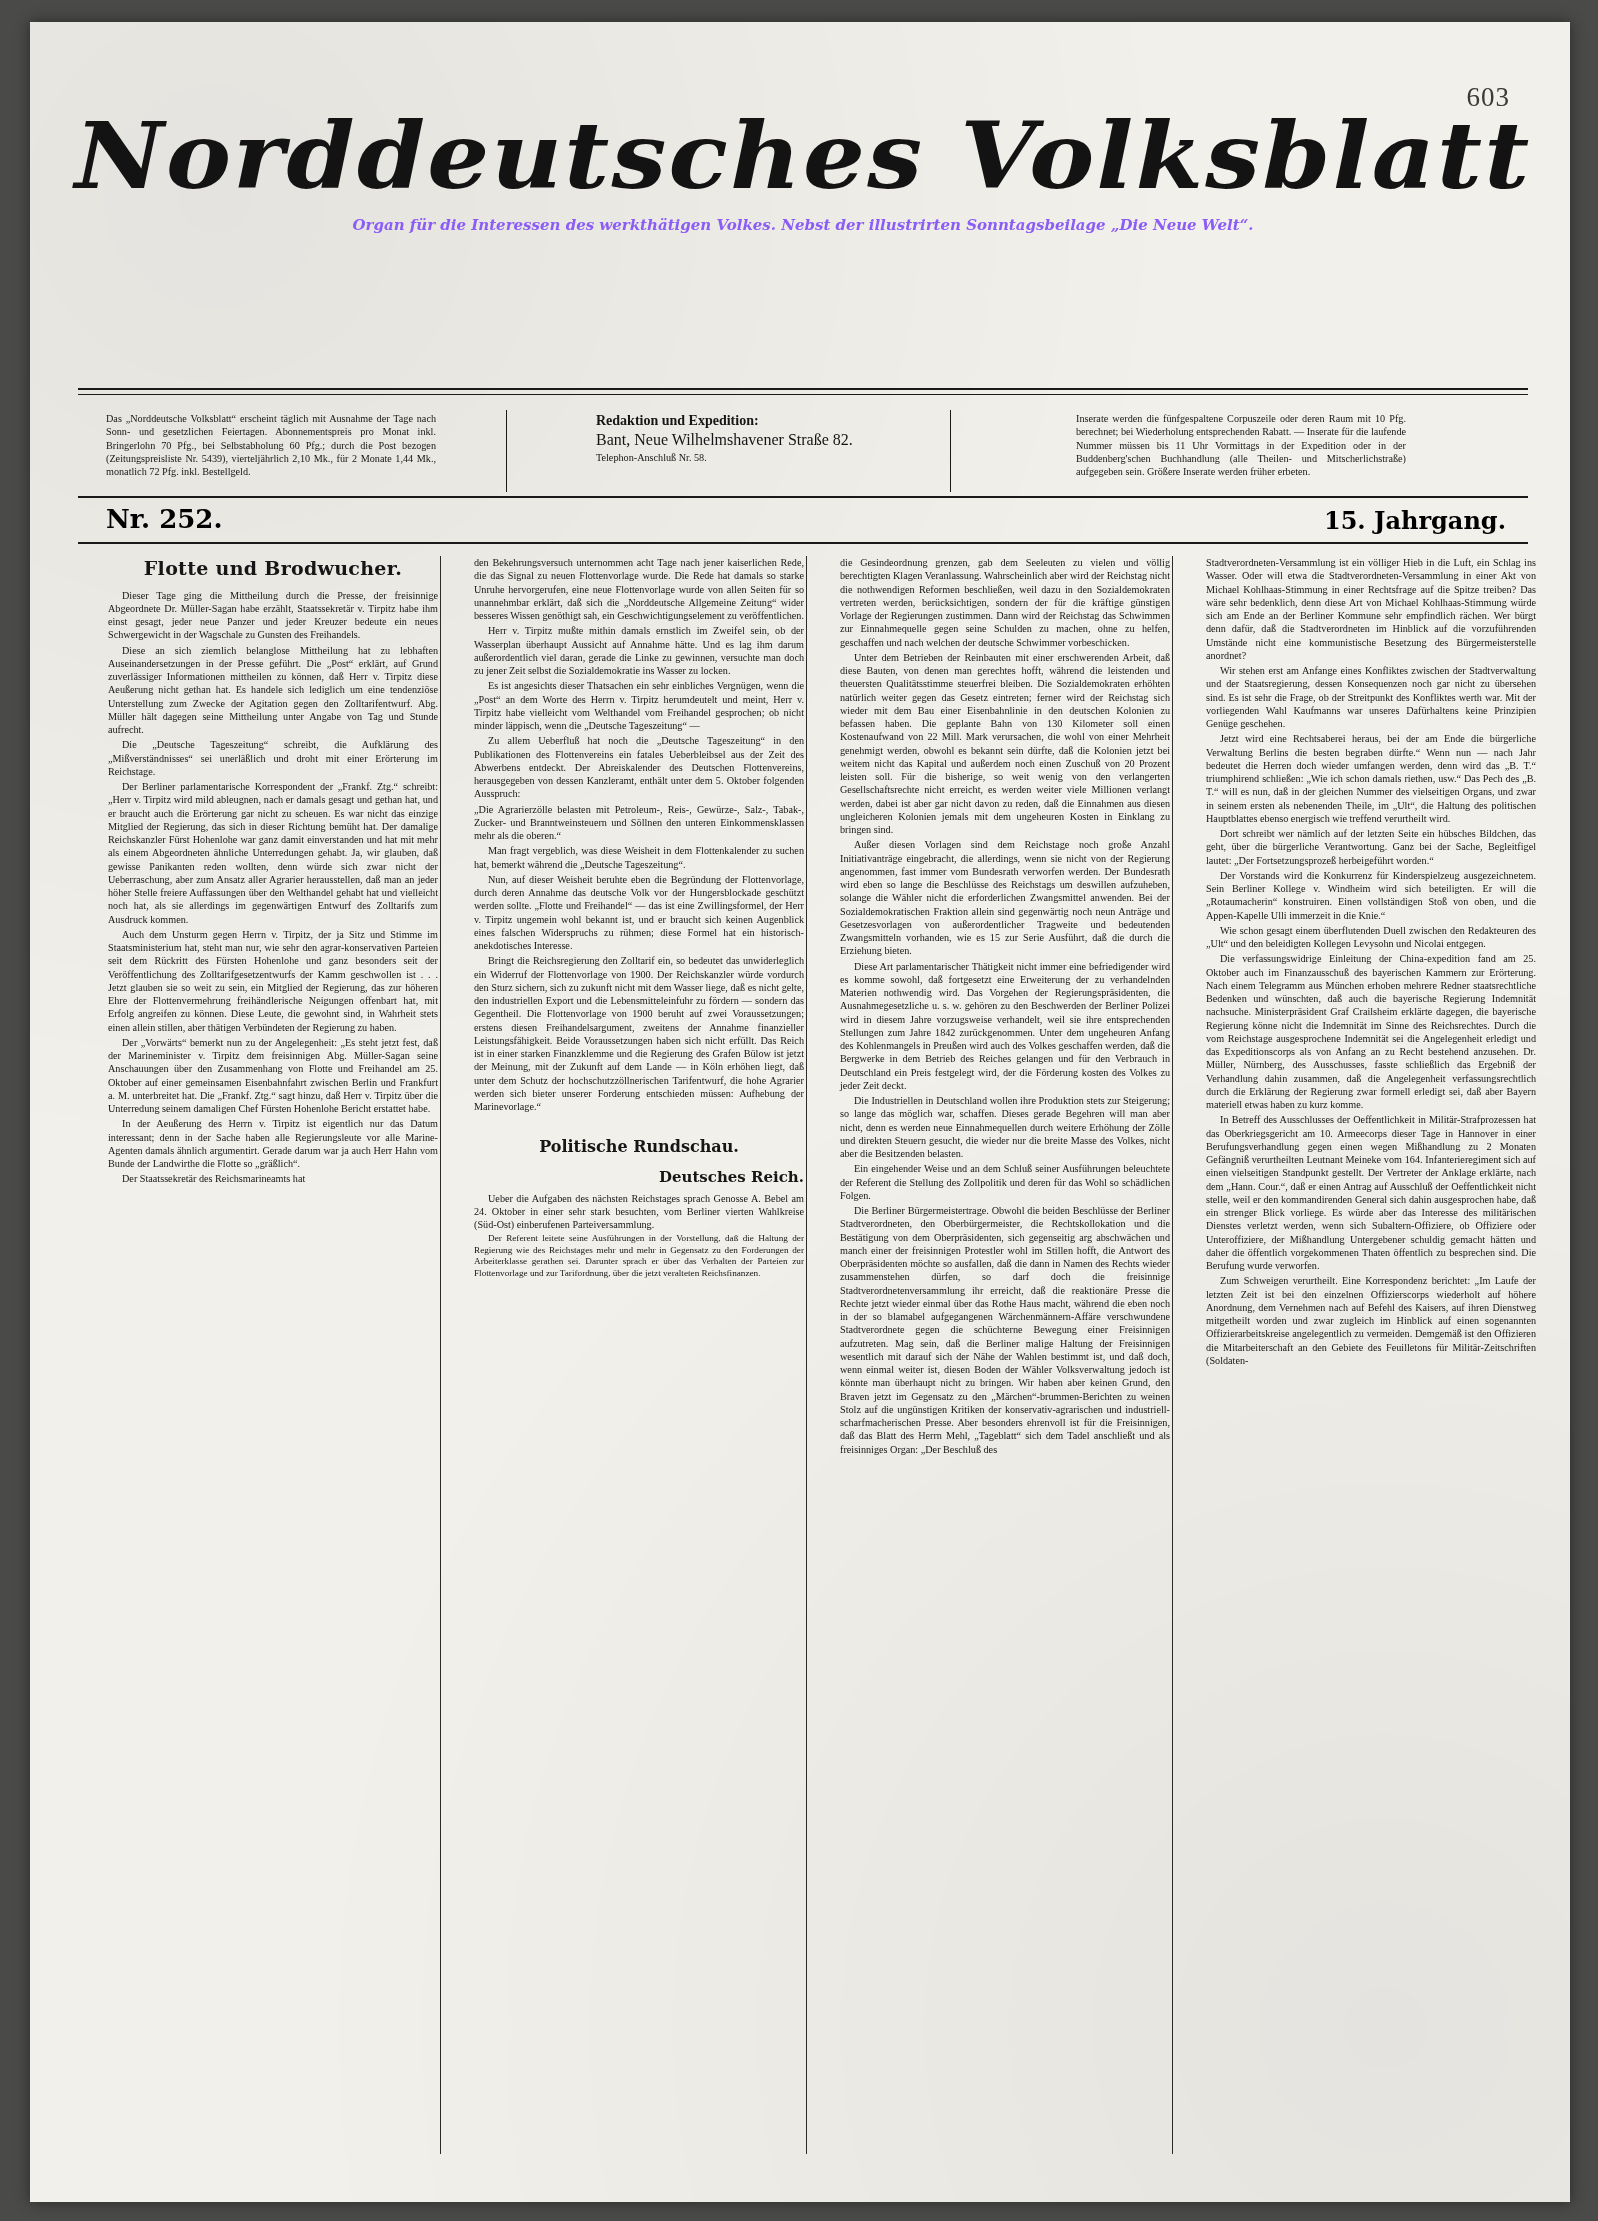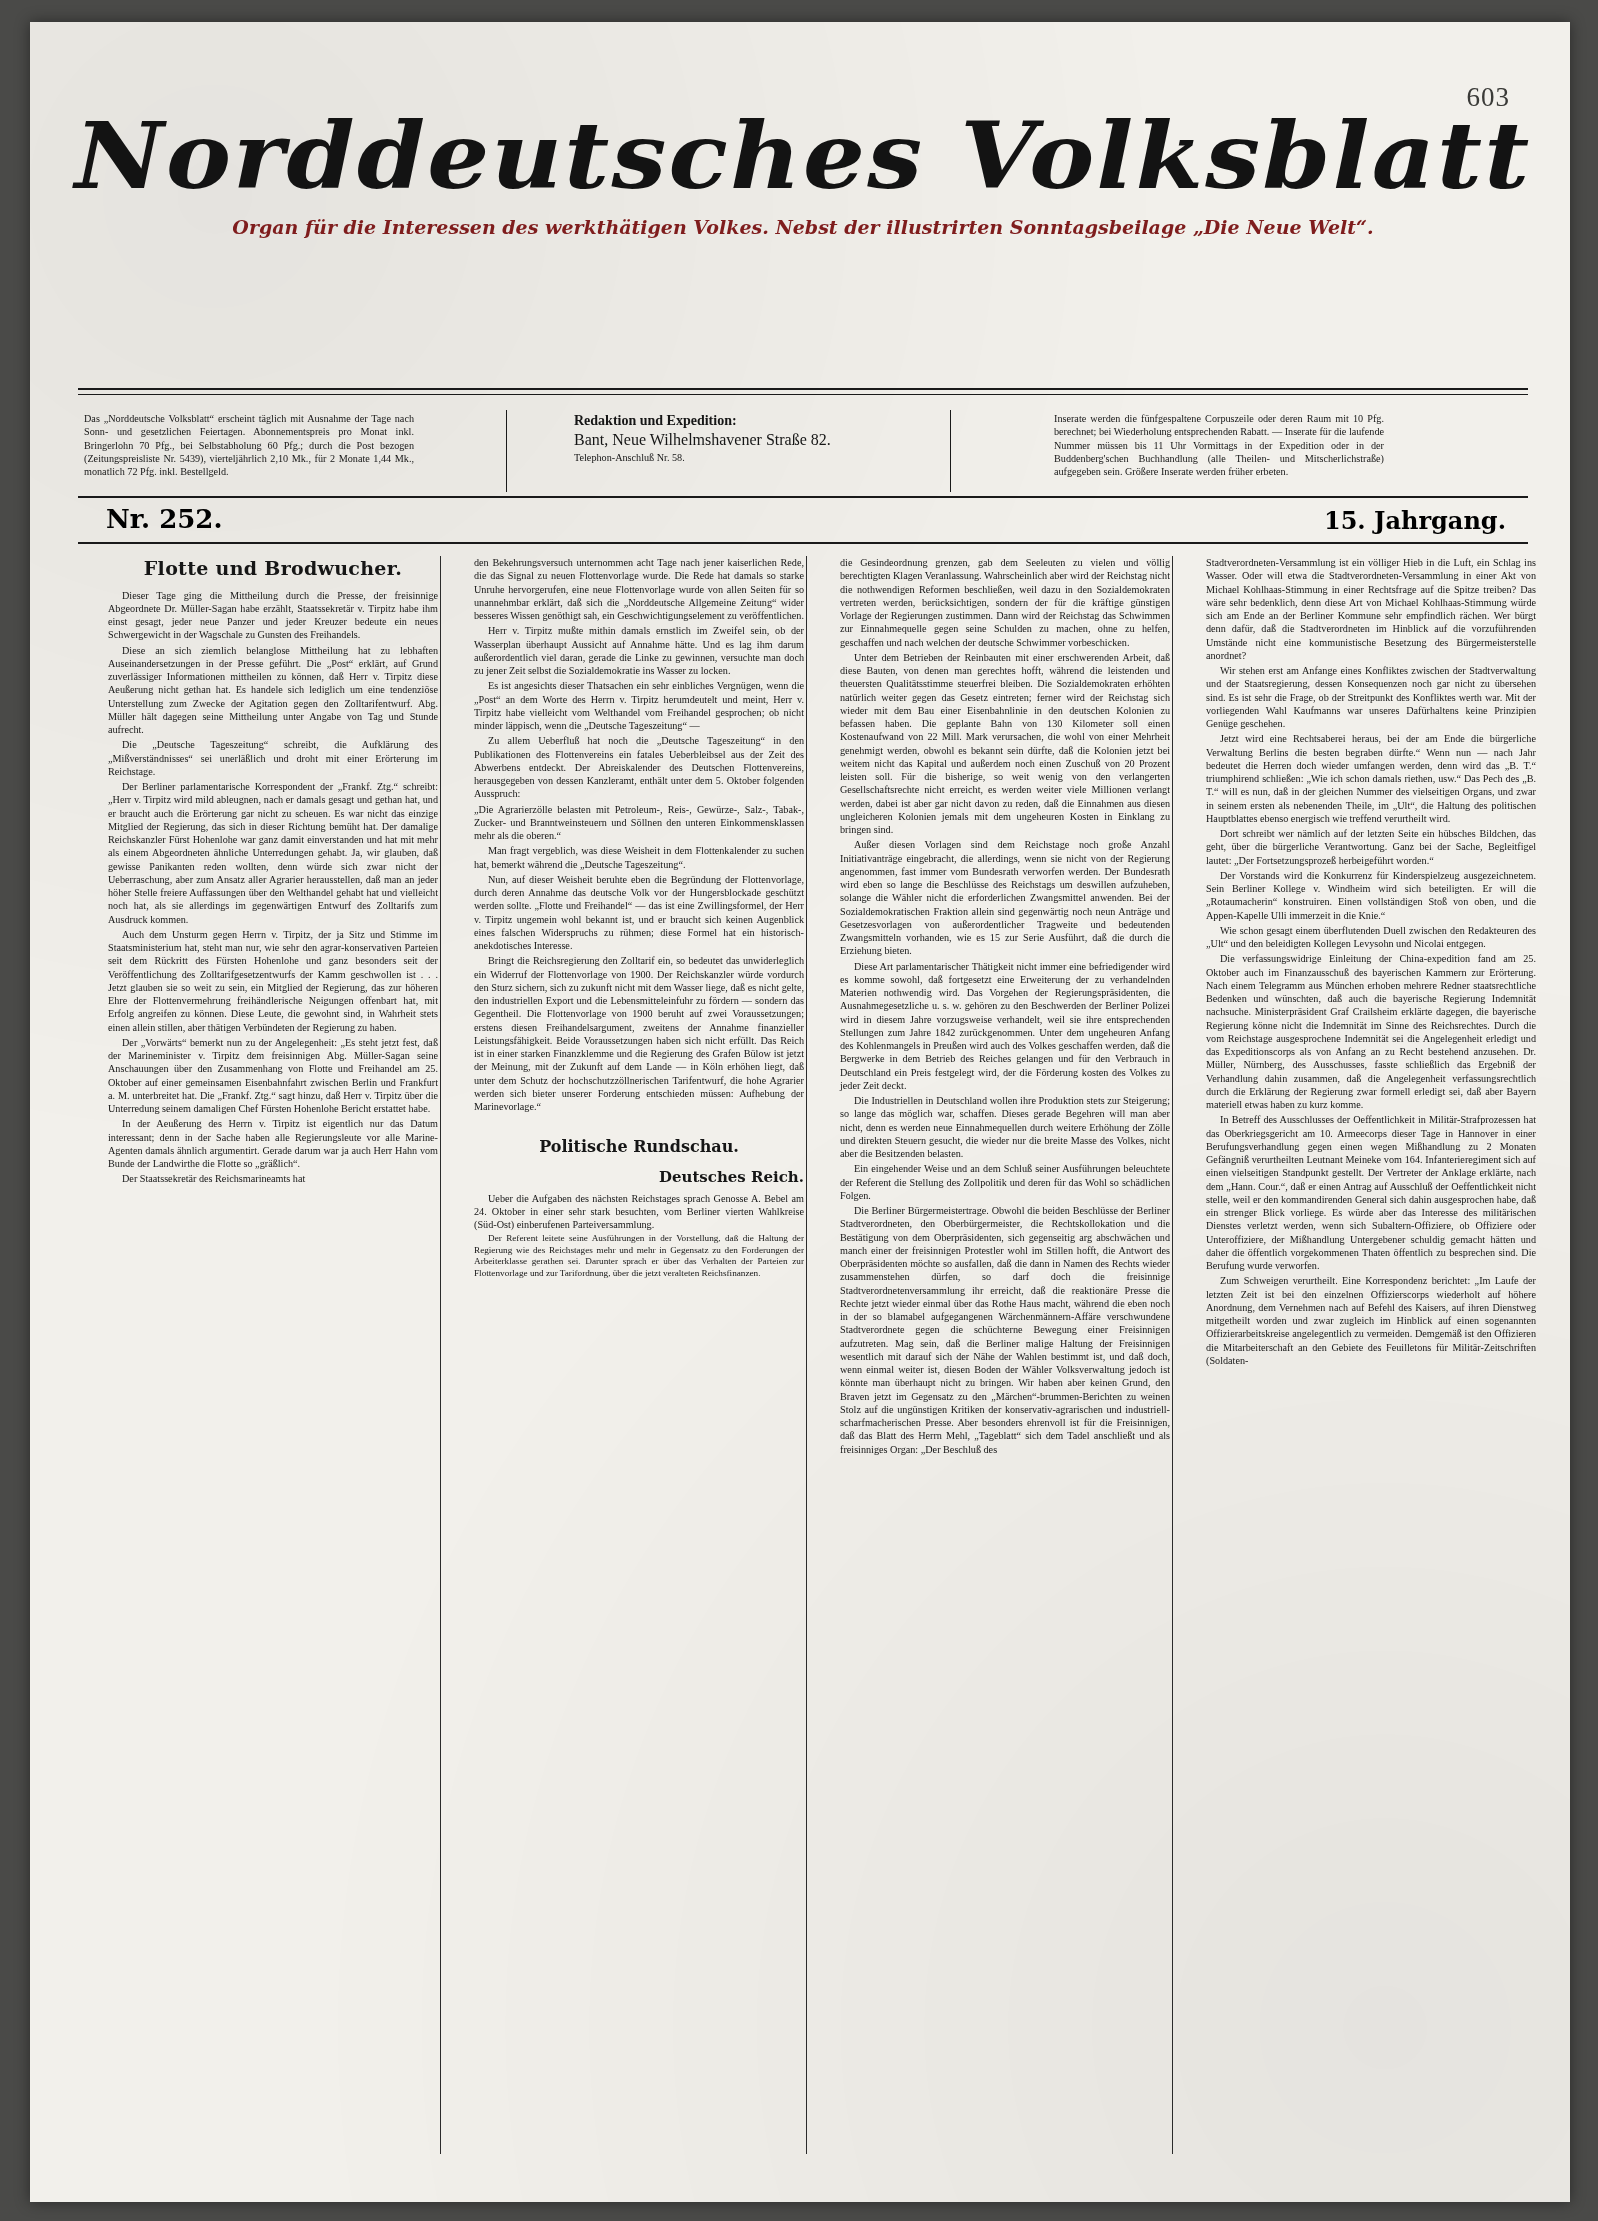--- a/index.html
+++ b/index.html
@@ -13,23 +13,23 @@
            radial-gradient(circle at 88% 92%, rgba(0,0,0,.05), transparent 45%);
          mix-blend-mode:multiply;}
   .edge-dark{position:absolute;background:#4a4a48;}
   .folio{position:absolute;right:60px;top:42px;font-family:"Liberation Serif",serif;
          font-size:27px;color:#3b3b38;letter-spacing:1px;margin-top:18px;}
   .masthead{position:absolute;left:48px;top:88px;width:1450px;text-align:center;font-style:italic;}
   .masthead .title{font-family:"DejaVu Serif",serif;font-weight:bold;font-size:92px;
         letter-spacing:2px;color:#131313;line-height:1;white-space:nowrap;
         transform:scaleX(1.06);}
   .masthead .subtitle{margin-top:14px;font-family:"DejaVu Serif",serif;font-weight:bold;
-        font-size:19px;color:#7f1d1d;}
+        font-size:15px;color:#8b5cf6;}
   .rule{position:absolute;background:#1a1a1a;}
-  .infobar{position:absolute;left:54px;top:390px;width:1424px;height:78px;
+  .infobar{position:absolute;left:76px;top:390px;width:1424px;height:78px;
            font-size:11.5px;line-height:1.28;color:#141414;}
   .infobar .col{position:absolute;top:0;}
   .ib1{left:0;width:470px;text-align:justify;}
   .ib2{left:490px;width:420px;text-align:center;}
   .ib3{left:930px;width:494px;text-align:justify;margin-left:40px;}
   .ib2 .b{font-weight:bold;font-size:14px;}
   .ib2 .bb{font-weight:normal;font-size:16px;}
   .issuebar{position:absolute;left:62px;top:482px;width:1424px;height:34px;}
   .issuebar .no{position:absolute;left:14px;top:0;font-weight:bold;font-size:26px;
       font-family:"DejaVu Serif",serif;}

